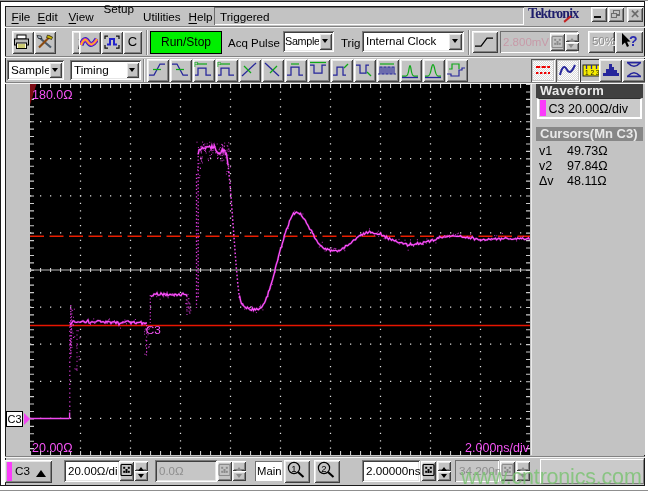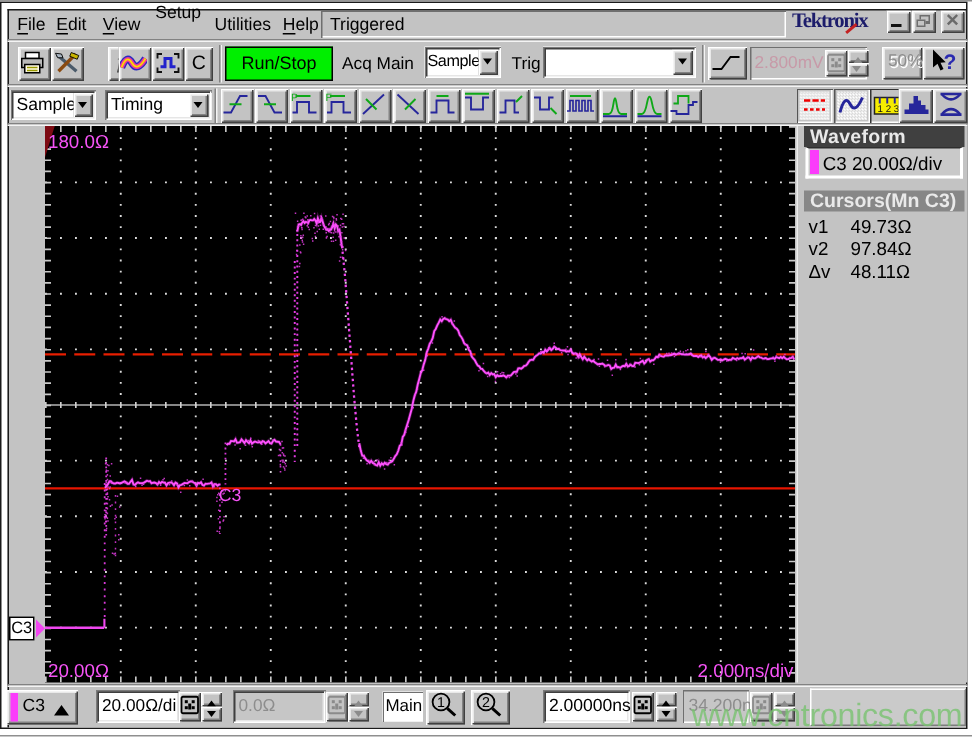--- a/index.html
+++ b/index.html
@@ -76,29 +76,30 @@
       <path d="M5,2 L2,2 L2,5" stroke="#111" stroke-width="1.25" fill="none"></path>
       <path d="M13,2 L16,2 L16,5" stroke="#111" stroke-width="1.25" fill="none"></path>
       <path d="M5,14 L2,14 L2,11" stroke="#111" stroke-width="1.25" fill="none"></path>
       <path d="M13,14 L16,14 L16,11" stroke="#111" stroke-width="1.25" fill="none"></path>
       <path d="M4,10.5 L7,10.5 L7,5 L11,5 L11,10.5 L14,10.5" stroke="#2222cc" stroke-width="2" fill="none"></path>
     </svg>
   </div>
 <div class="abs raised2" style="left:123px;top:31px;width:19px;height:23px;text-align:center;font-size:13px;line-height:21px">C</div>
 <div class="abs etchv" style="left:146px;top:30px;height:25px"></div>
 <div class="abs" style="left:150px;top:31px;width:72px;height:23px;background:#00ef00;border:1px solid #000;text-align:center;font-size:12px;line-height:21px;color:#000">Run/Stop</div>
-<div class="abs" style="left:228px;top:37px;font-size:11.5px;line-height:12px;color:#000">Acq Main</div>
+<div class="abs" style="left:228px;top:37px;font-size:11.5px;line-height:12px;color:#000">Acq Pulse</div>
 <div class="abs sunk combo" style="left:283px;top:31px;width:51px;height:21px">
     <div style="padding:5px 0 0 2px;font-size:10.8px;line-height:11px;letter-spacing:-.3px">Sample</div>
     <div class="cbtn raised2" style="width:13px">
       <div class="arrdn" style="left:3px"></div>
     </div>
   </div>
 <div class="abs" style="left:341px;top:37px;font-size:11.5px;line-height:12px;color:#000">Trig</div>
 <div class="abs sunk combo" style="left:362px;top:31px;width:102px;height:21px">
+    <div style="padding:4px 0 0 4px;font-size:11.5px;line-height:12px">Internal Clock</div>
     <div class="cbtn raised2">
       <div class="arrdn"></div>
     </div>
   </div>
 <div class="abs etchv" style="left:468px;top:30px;height:25px"></div>
 <div class="abs raised2" style="left:472px;top:31px;width:26px;height:22px">
     <svg width="22" height="14" viewBox="0 0 22 14" style="margin:4px 0 0 1px">
       <path d="M2,11 L8,11 L14,3 L20,3" stroke="#000" stroke-width="1.25" fill="none"></path>
     </svg>
   </div>

